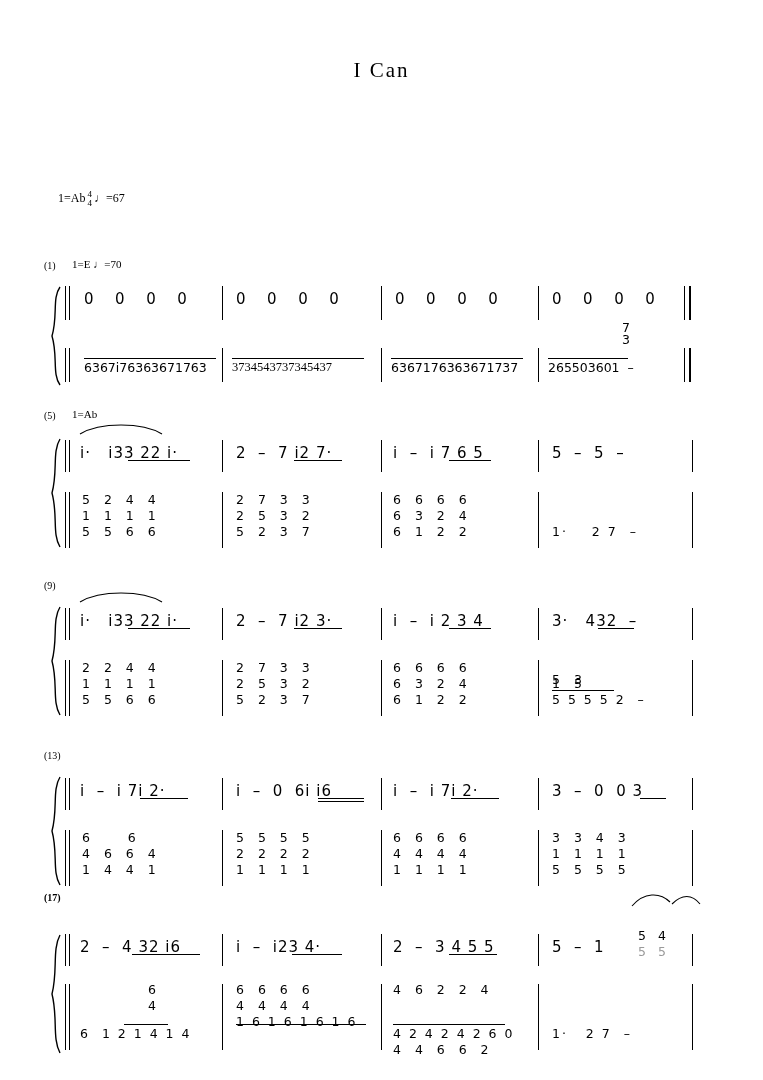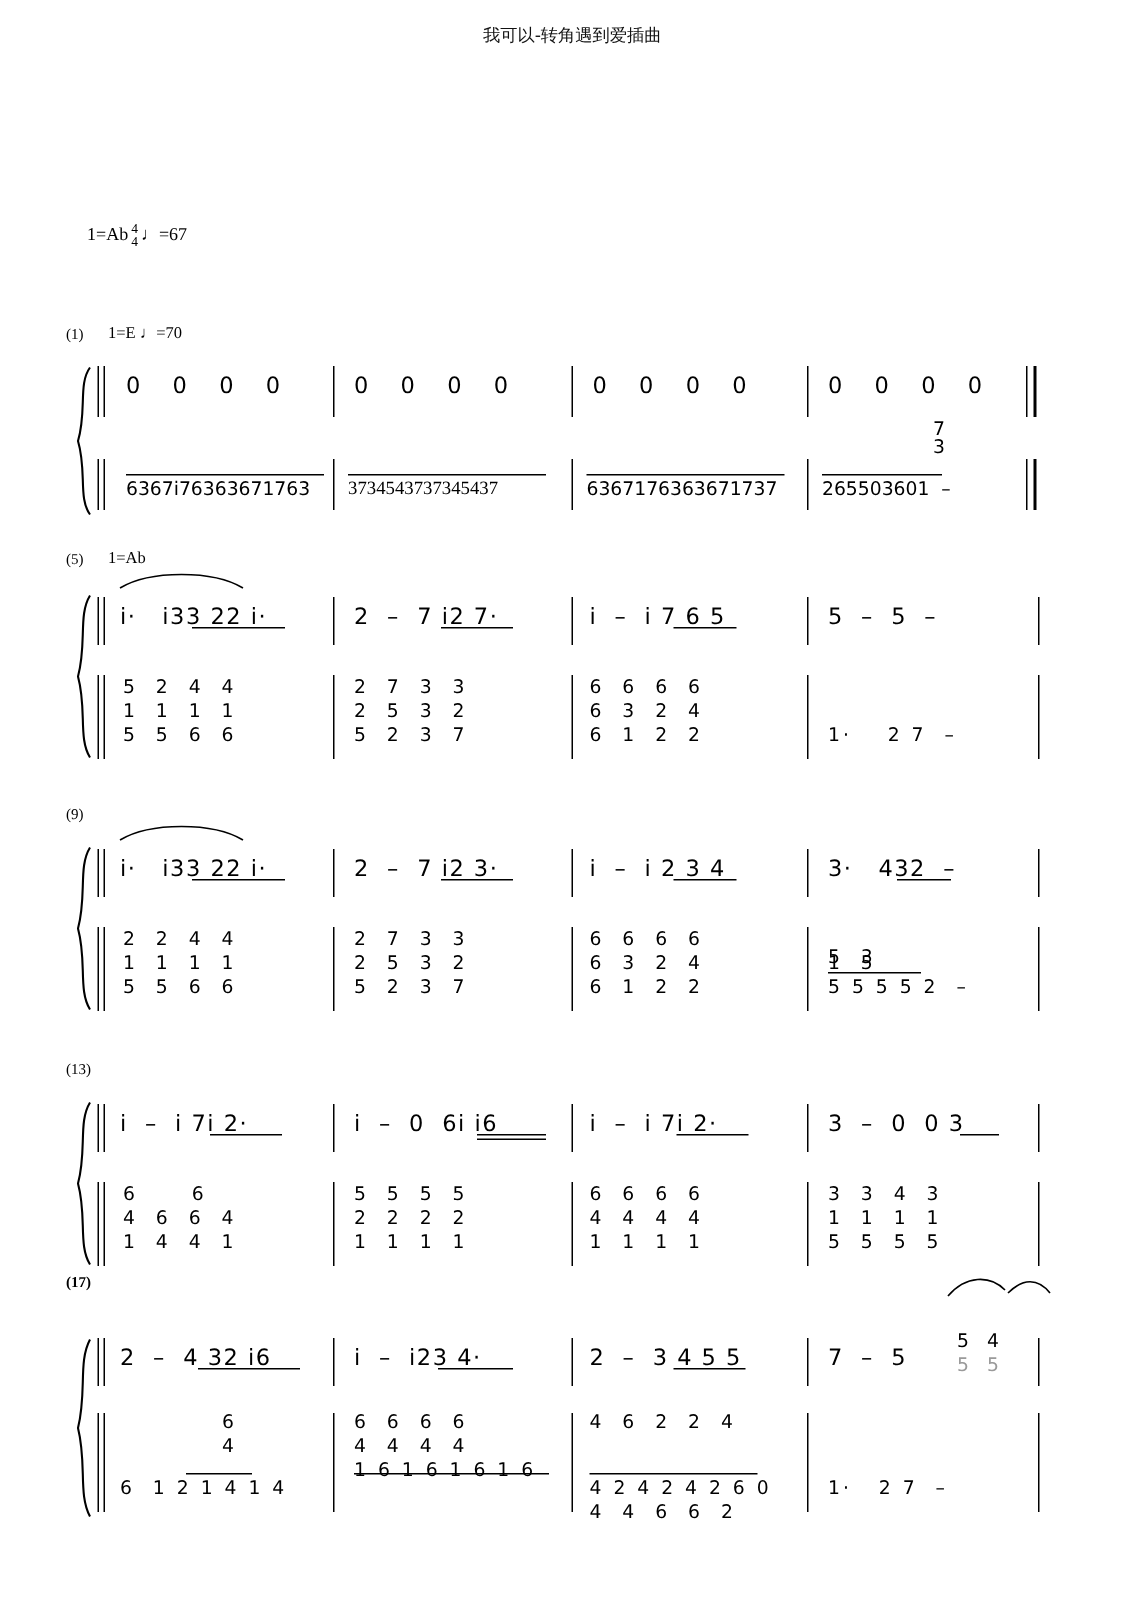--- a/index.html
+++ b/index.html
@@ -86,21 +86,21 @@
   .hline{position:absolute;height:1px;background:#000;}
 
   .slur{position:absolute;}
   .grey{color:#9a9a9a;}
 </style>
 </head>
 <body>
 
 <div class="sheet">
 
-  <div class="subtitle">我可以-转角遇到爱插曲</div>
+  <div class="title">I Can</div>
 
   <div class="keytempo">
     <span>1=Ab</span><span class="frac"><span>4</span><span>4</span></span><span>♩</span><span>=67</span>
   </div>
 
   <div class="system" style="top:198px;">
     <div class="barnum" style="left:44px;top:4px;">(1)</div>
     <div class="sysmark" style="left:72px;top:2px;">1=E  ♩=70</div>
 
     <div class="brace" style="top:30px;">
@@ -311,21 +311,21 @@
 
     <div class="noterow" style="left:80px;top:24px;letter-spacing:1px;">2  –  4 32 i6</div>
     <div class="hline" style="left:132px;top:40px;width:68px;"></div>
     <div class="barline" style="left:222px;top:20px;height:32px;"></div>
     <div class="noterow" style="left:236px;top:24px;letter-spacing:1px;">i  –  i23 4·</div>
     <div class="hline" style="left:292px;top:40px;width:50px;"></div>
     <div class="barline" style="left:381px;top:20px;height:32px;"></div>
     <div class="noterow" style="left:393px;top:24px;letter-spacing:1px;">2  –  3 4 5 5</div>
     <div class="hline" style="left:449px;top:40px;width:48px;"></div>
     <div class="barline" style="left:538px;top:20px;height:32px;"></div>
-    <div class="noterow" style="left:552px;top:24px;letter-spacing:1px;">7  –  5</div>
+    <div class="noterow" style="left:552px;top:24px;letter-spacing:1px;">5  –  1</div>
     <div class="noterow small" style="left:638px;top:14px;letter-spacing:4px;">5 4</div>
     <div class="noterow small grey" style="left:638px;top:30px;letter-spacing:4px;">5 5</div>
     <div class="barline" style="left:692px;top:20px;height:32px;"></div>
 
     <div class="noterow small" style="left:148px;top:68px;letter-spacing:2px;">6</div>
     <div class="noterow small" style="left:148px;top:84px;letter-spacing:2px;">4</div>
     <div class="noterow small" style="left:80px;top:112px;letter-spacing:2px;">6  1 2 1 4 1 4</div>
     <div class="hline" style="left:124px;top:110px;width:44px;"></div>
 
     <div class="barline" style="left:222px;top:70px;height:66px;"></div>

